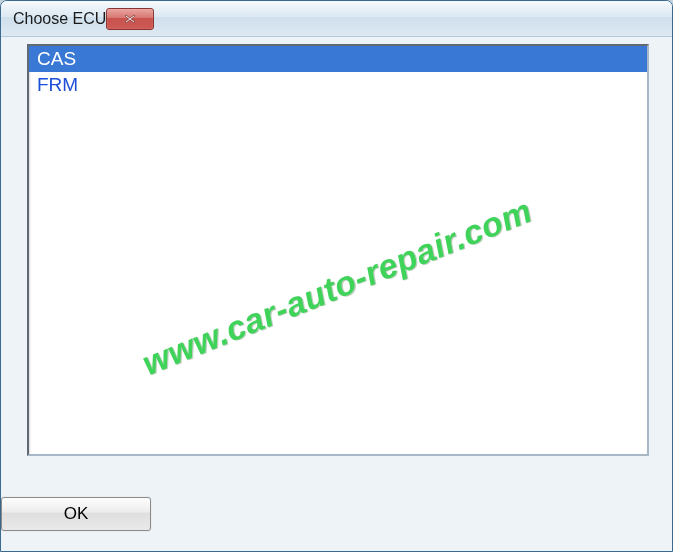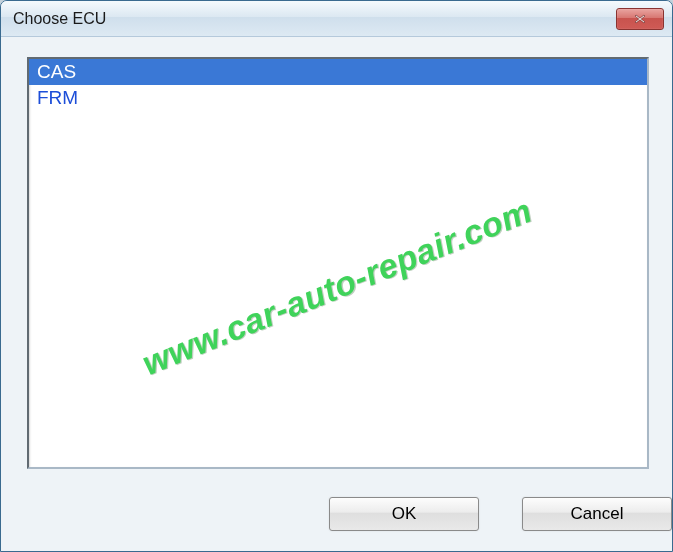--- a/index.html
+++ b/index.html
@@ -24,21 +24,21 @@
       box-shadow: 0 0 10px rgba(0,0,0,0.3);
       position: relative;
     }
     .titlebar {
       height: 36px;
       background: linear-gradient(to bottom, #f5fafd 0%, #dce8f2 45%, #cfdfec 46%, #dde9f3 100%);
       border-bottom: 1px solid #b5c9db;
       border-radius: 6px 6px 0 0;
       display: flex;
       align-items: center;
-      justify-content: space-between;
+      justify-content: flex-start;
       padding: 0 8px 0 12px;
     }
     .title-text {
       font-size: 16px;
       color: #1a1a1a;
     }
     .close-btn {
       width: 48px;
       height: 22px;
       background: linear-gradient(to bottom, #e9a4a0 0%, #d77671 45%, #c8534e 46%, #cf5a55 100%);
@@ -48,21 +48,21 @@
       align-items: center;
       justify-content: center;
       cursor: pointer;
       box-shadow: inset 0 0 1px rgba(255,255,255,0.6);
     }
     .close-btn svg {
       width: 12px;
       height: 10px;
     }
     .client-area {
-      padding: 20px 26px 72px 26px;
+      padding: 7px 26px 72px 26px;
       height: calc(100% - 36px);
       position: relative;
       background: #eef3f7;
     }
     .listbox {
       width: 622px;
       height: 412px;
       background: #fff;
       border: 2px inset #a9b8c6;
       box-shadow: inset 1px 1px 2px rgba(0,0,0,0.15);
@@ -80,22 +80,22 @@
     .list-item.selected {
       background: #3a78d6;
       color: #fff;
     }
     .button-row {
       position: absolute;
       bottom: 20px;
       left: 0;
       right: 0;
       display: flex;
-      justify-content: flex-end;
-      gap: 43px;
+      justify-content: space-between;
+      gap: 30px;
     }
     .btn {
       width: 150px;
       height: 34px;
       background: linear-gradient(to bottom, #fdfdfd 0%, #ececec 45%, #dedede 46%, #e9e9e9 100%);
       border: 1px solid #8a8a8a;
       border-radius: 3px;
       font-family: 'Segoe UI', Tahoma, sans-serif;
       font-size: 17px;
       color: #000;
@@ -135,18 +135,17 @@
   </div>
 
   <div class="client-area">
     <div class="listbox">
       <div class="list-item selected">CAS</div>
       <div class="list-item">FRM</div>
     </div>
 
     <div class="button-row">
       <button class="btn">OK</button>
-      <button class="btn">Cancel</button>
     </div>
   </div>
 
   <div class="watermark">www.car-auto-repair.com</div>
 </div>
 
 </body></html>

